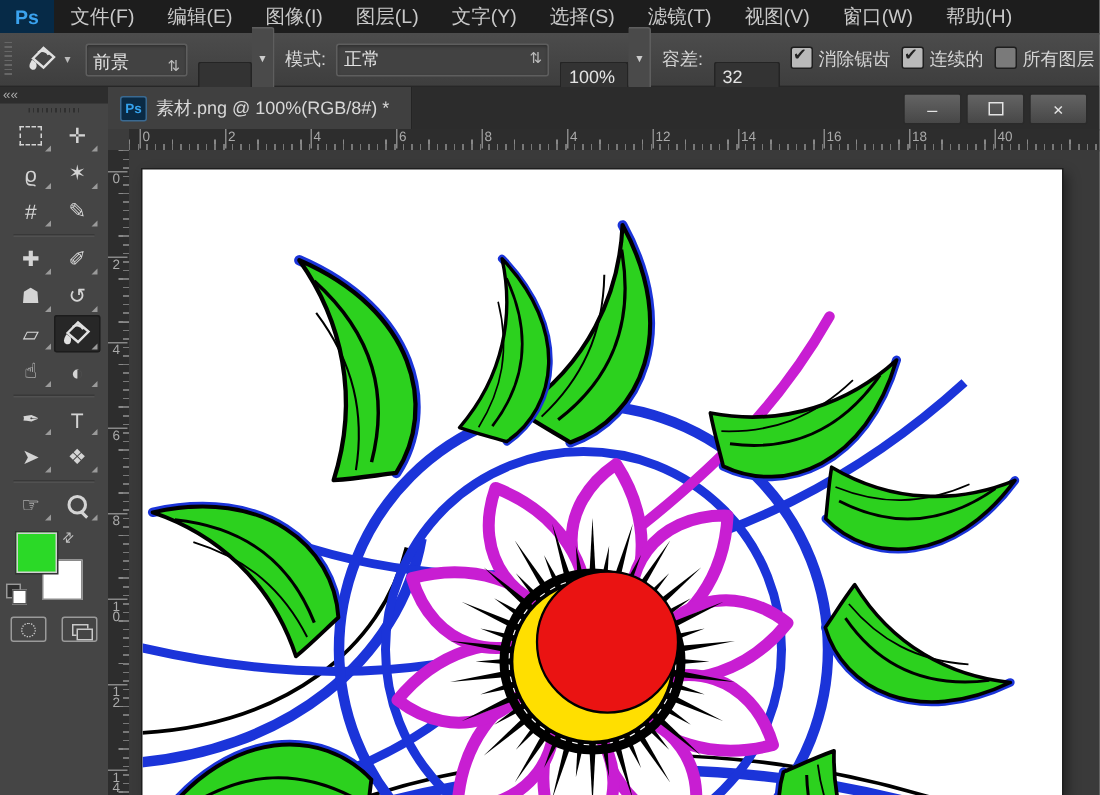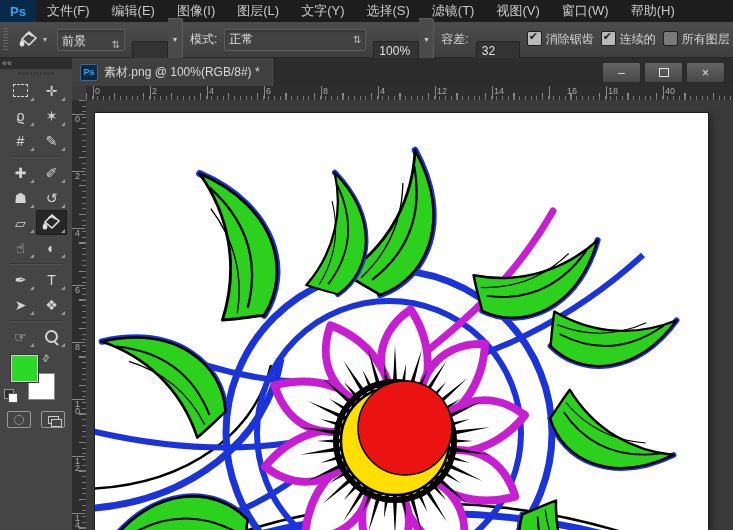--- a/index.html
+++ b/index.html
@@ -279,21 +279,21 @@
     <div id="corner"></div>
     <div id="hruler">
         <span class="hnum" style="left: 9px;">0</span>
         <span class="hnum" style="left: 66px;">2</span>
         <span class="hnum" style="left: 123px;">4</span>
         <span class="hnum" style="left: 180px;">6</span>
         <span class="hnum" style="left: 237px;">8</span>
         <span class="hnum" style="left: 294px;">4</span>
         <span class="hnum" style="left: 351px;">12</span>
         <span class="hnum" style="left: 408px;">14</span>
-        <span class="hnum" style="left: 465px; padding-left: 16px;">16</span>
+        <span class="hnum" style="left: 465px;">16</span>
         <span class="hnum" style="left: 522px;">18</span>
         <span class="hnum" style="left: 579px;">40</span>
       </div>
     <div id="vruler">
         <span class="vnum" style="top: 16px;">0</span>
         <span class="vnum" style="top: 73px;">2</span>
         <span class="vnum" style="top: 130px;">4</span>
         <span class="vnum" style="top: 187px;">6</span>
         <span class="vnum" style="top: 244px;">8</span>
         <span class="vnum" style="top: 301px;">1

